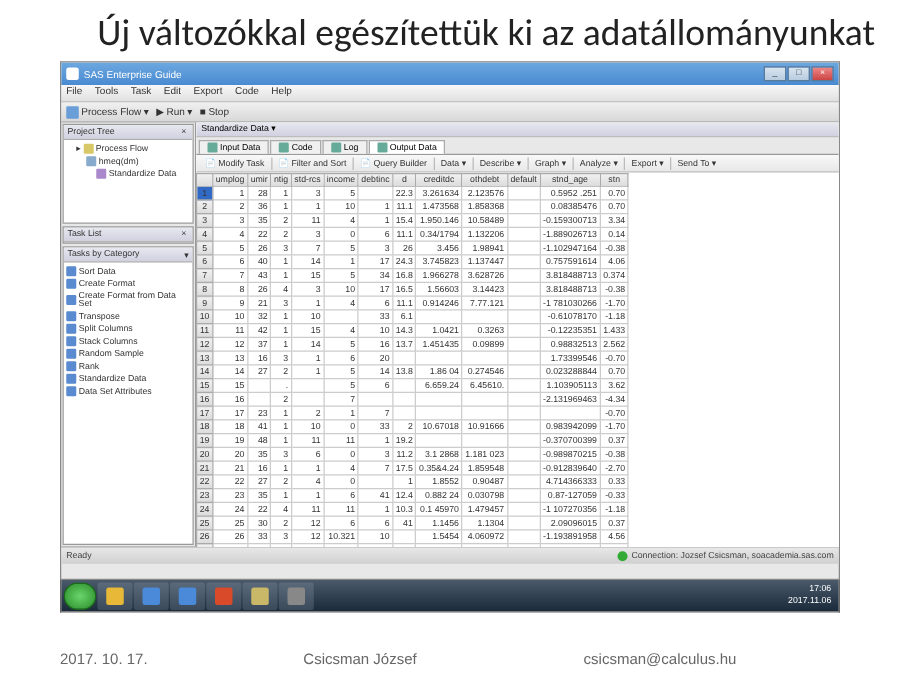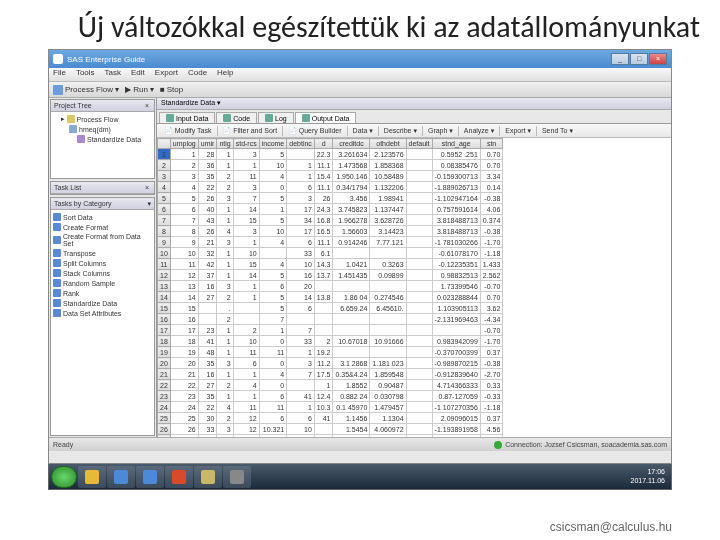--- a/index.html
+++ b/index.html
@@ -45,21 +45,21 @@
 .statusbar{height:14px;background:linear-gradient(#e8e8e8,#d0d0d0);border-top:1px solid #aaa;display:flex;align-items:center;padding:0 4px;font-size:7px;color:#444;justify-content:space-between}
 .conn{display:flex;align-items:center;gap:3px}
 .taskbar{height:26px;background:linear-gradient(#4a5a6a,#1a2a3a);display:flex;align-items:center;padding:0 2px;gap:1px;margin:0 48px;border:1px solid #666;border-top:none}
 .start-btn{width:26px;height:22px;background:radial-gradient(#6ad66a,#2a8a2a);border-radius:11px;border:1px solid #1a6a1a}
 .tb-app{width:28px;height:22px;background:linear-gradient(#5a6a7a,#3a4a5a);border-radius:2px;display:flex;align-items:center;justify-content:center}
 .tb-app-icon{width:14px;height:14px;border-radius:2px}
 .clock{margin-left:auto;color:#fff;font-size:7px;text-align:right;padding:0 4px;line-height:1.2}
 .footer{position:absolute;bottom:6px;left:0;right:0;display:flex;padding:0 48px;font-size:12px;color:#666;font-family:Calibri,Arial,sans-serif}
 .footer-date{flex:0 0 160px}
 .footer-author{flex:0 0 160px;text-align:center}
-.footer-email{flex:1;text-align:right;padding-left:16px}
+.footer-email{flex:1;text-align:center;padding-left:16px}
 </style>
 </head>
 <body>
 
 <div class="slide-title">Új változókkal egészítettük ki az adatállományunkat</div>
 
 <div class="screenshot">
   <div class="titlebar">
     <div class="titlebar-icon"></div>
     <span>SAS Enterprise Guide</span>
@@ -680,14 +680,16 @@
   <div class="tb-app">
       <div class="tb-app-icon" style="background:#888"></div>
     </div>
   <div class="clock">
       <div>17:06</div>
       <div>2017.11.06</div>
     </div>
 </div>
 
 <div class="footer">
+  <div class="footer-date">2017. 10. 17.</div>
+  <div class="footer-author">Csicsman József</div>
   <div class="footer-email">csicsman@calculus.hu</div>
 </div>
 
 </body></html>

